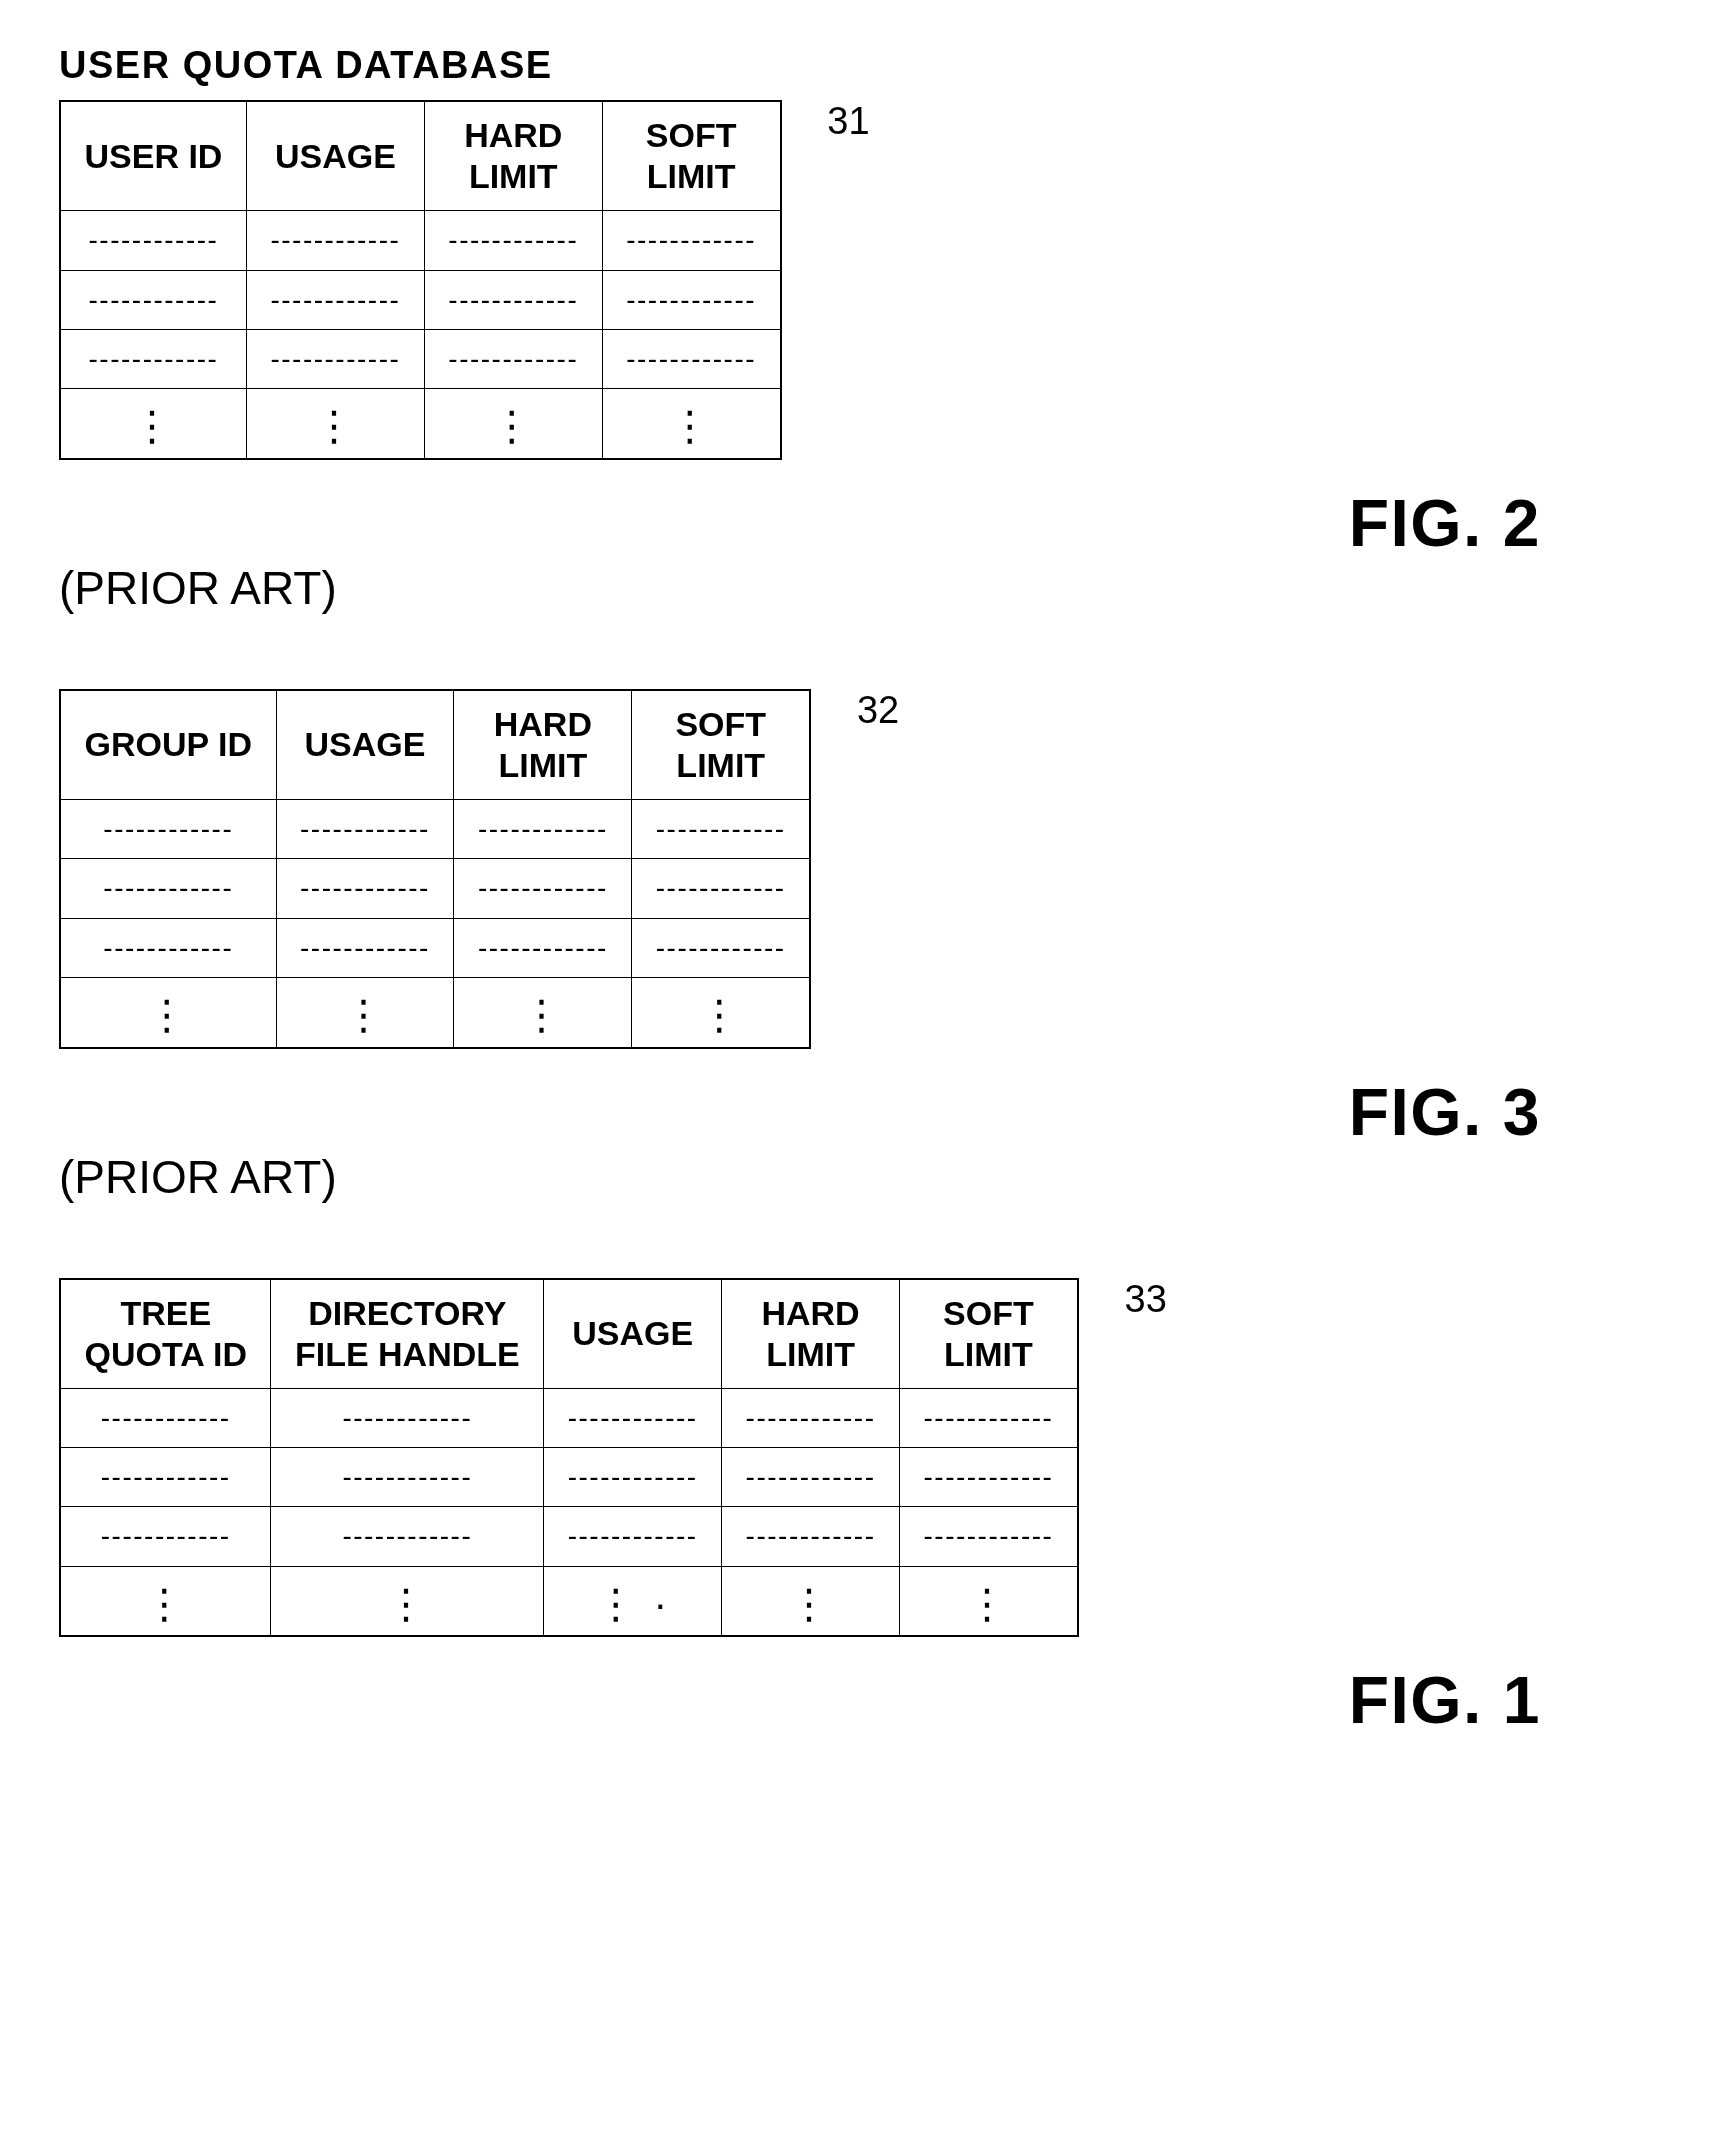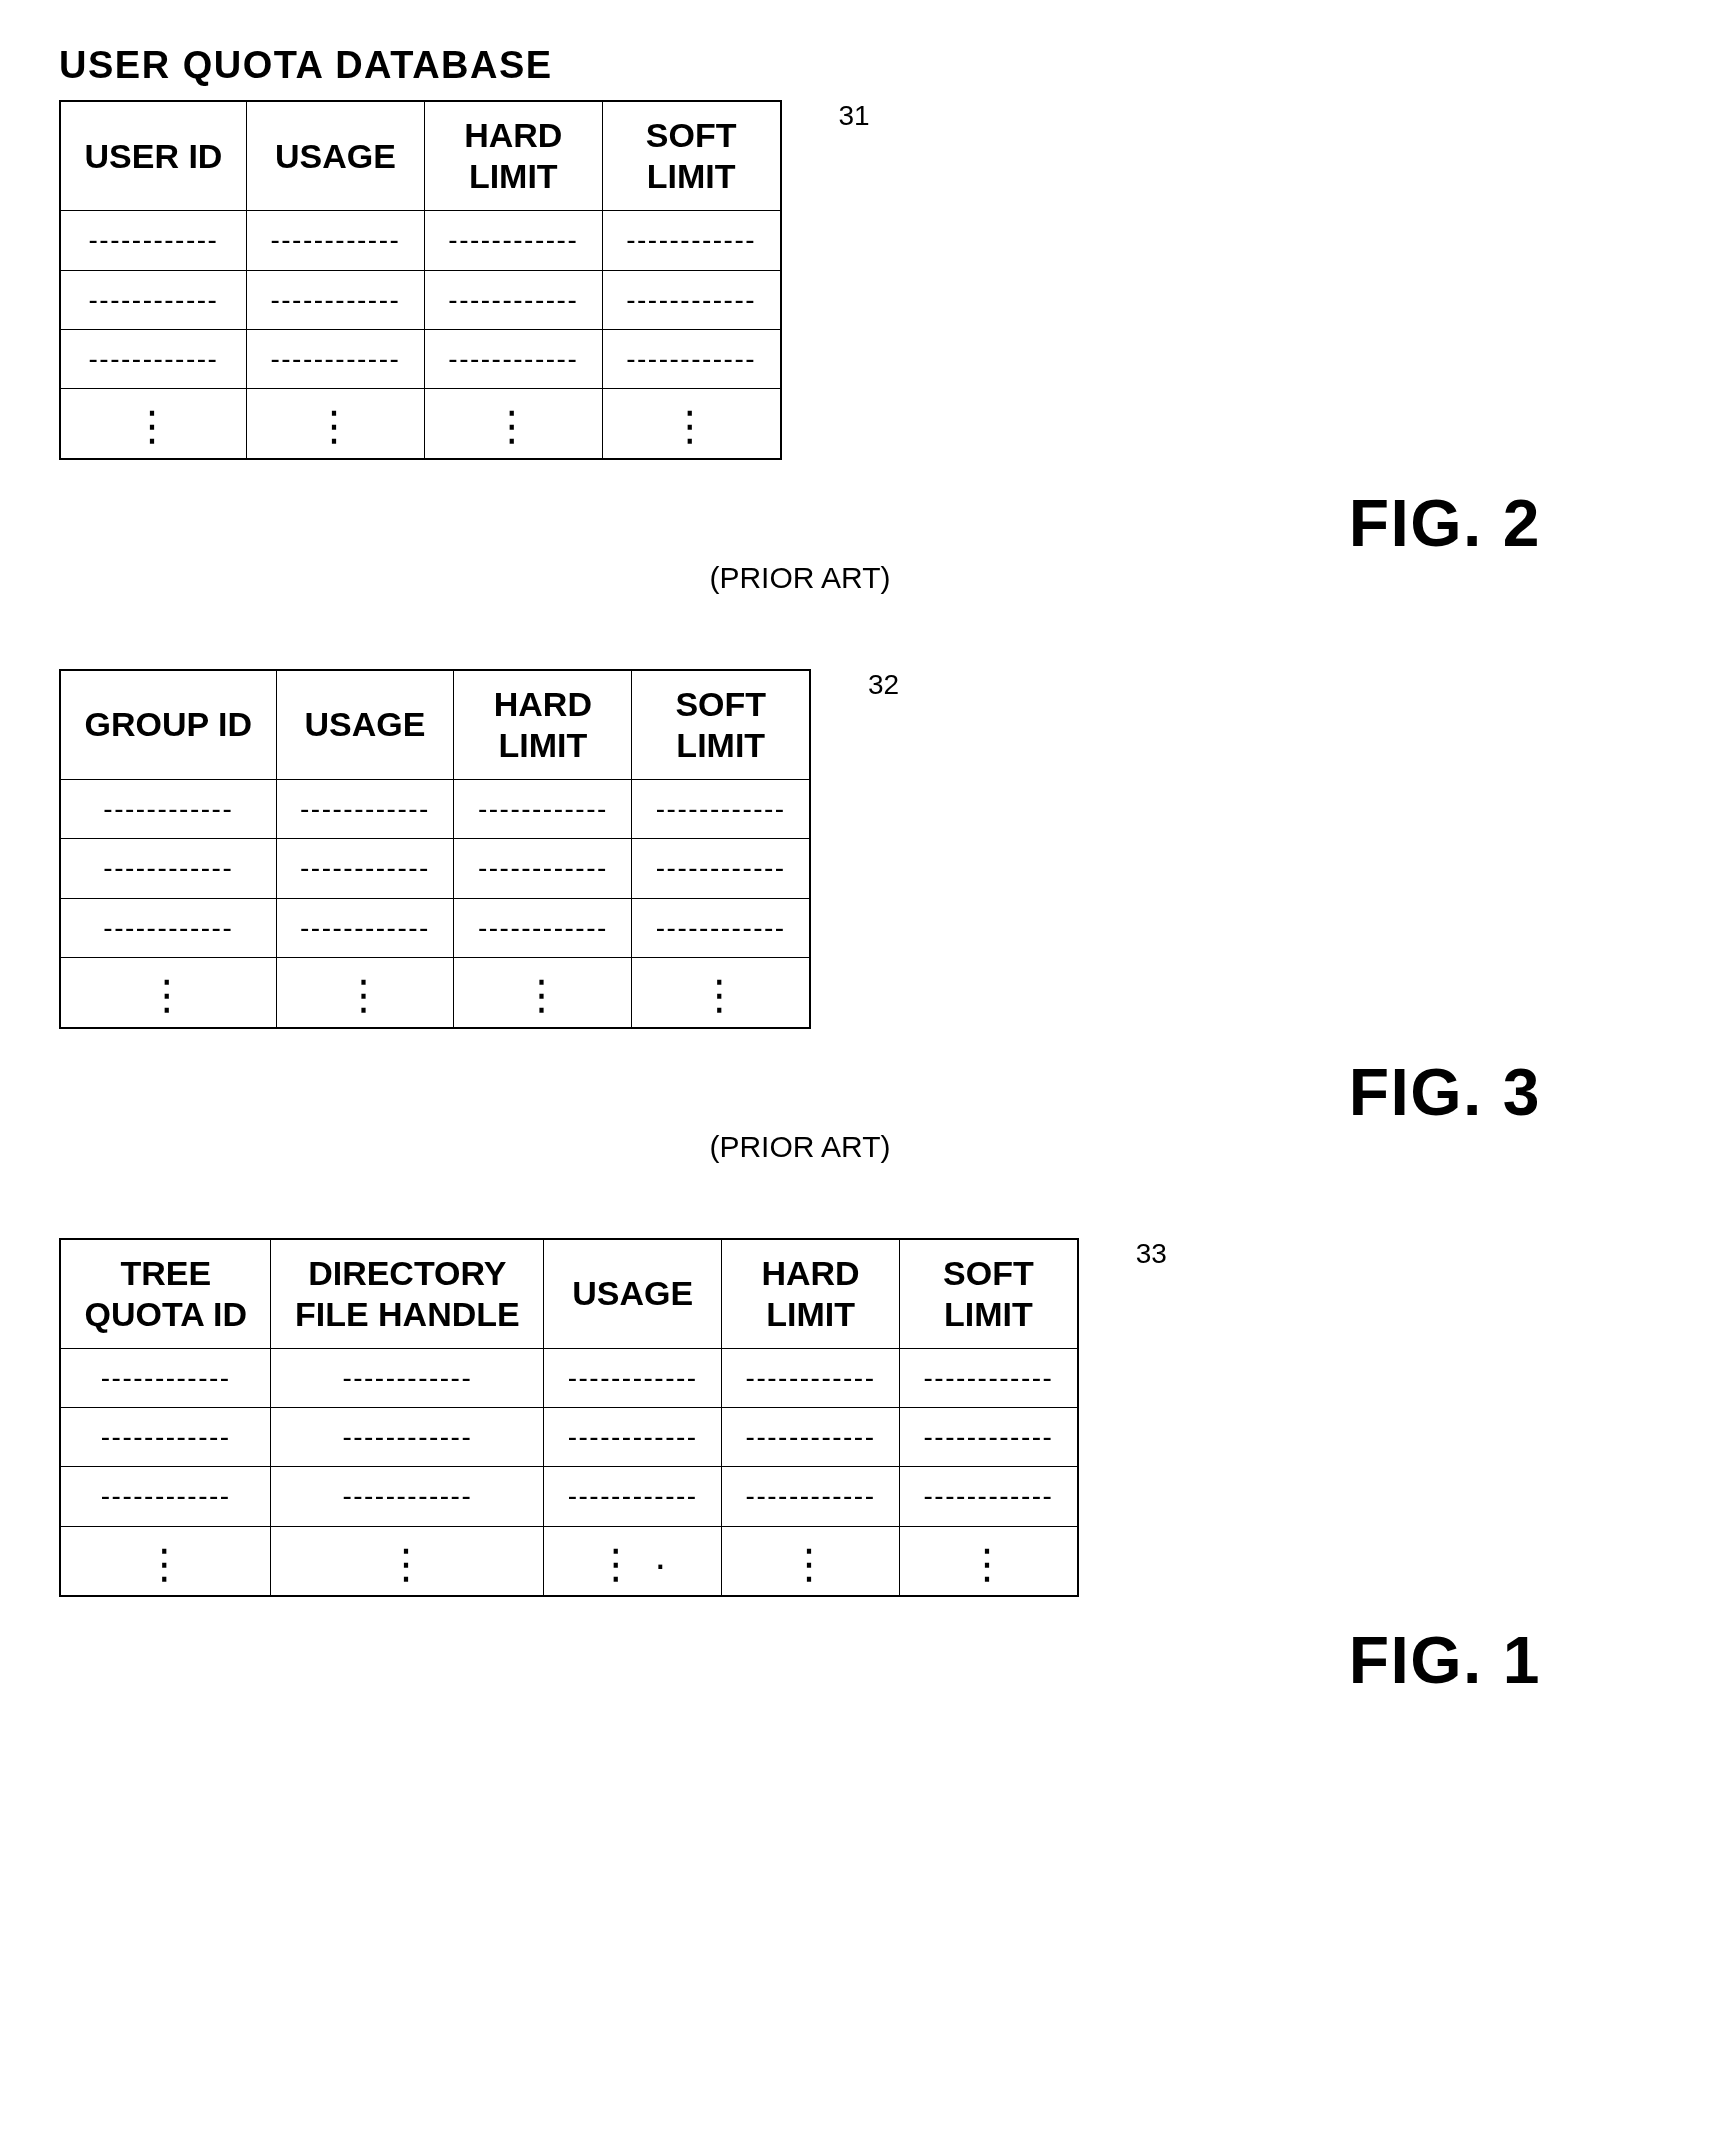--- a/index.html
+++ b/index.html
@@ -50,44 +50,44 @@
     }
 
     .db-table td.dots {
       font-size: 41px;
       letter-spacing: 2.9px;
       padding-bottom: 7.4px;
     }
 
     .ref-number {
       position: absolute;
-      font-size: 28px;
+      font-size: 38px;
       font-weight: normal;
       top: 0;
       right: -88px;
     }
 
     .fig-label {
       text-align: right;
       margin-top: 22px;
       padding-right: 118px;
     }
 
     .fig-label .fig-num {
       font-size: 66px;
       font-weight: bold;
       letter-spacing: 1.5px;
       margin-top: 39px;
     }
 
     .fig-label .prior-art {
-      font-size: 30px;
+      font-size: 46px;
       font-weight: normal;
       display: block;
-      text-align: center;
+      text-align: left;
       padding-right: 0px;
     }
 
     .table-container {
       position: relative;
       display: inline-block;
     }
 
     
     .tree-table th, .tree-table td {

